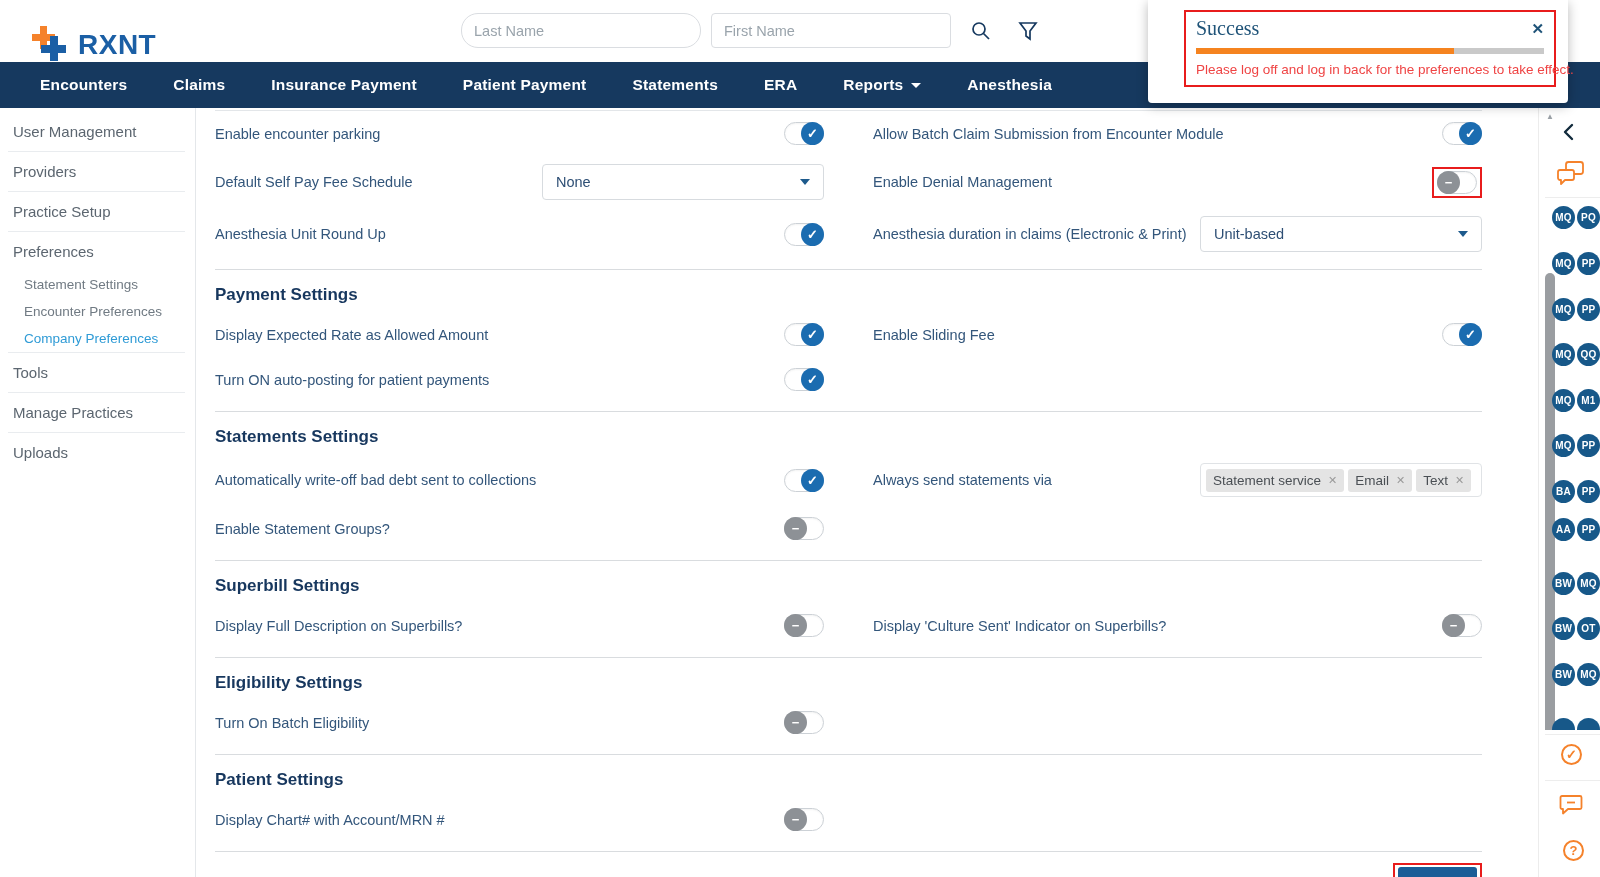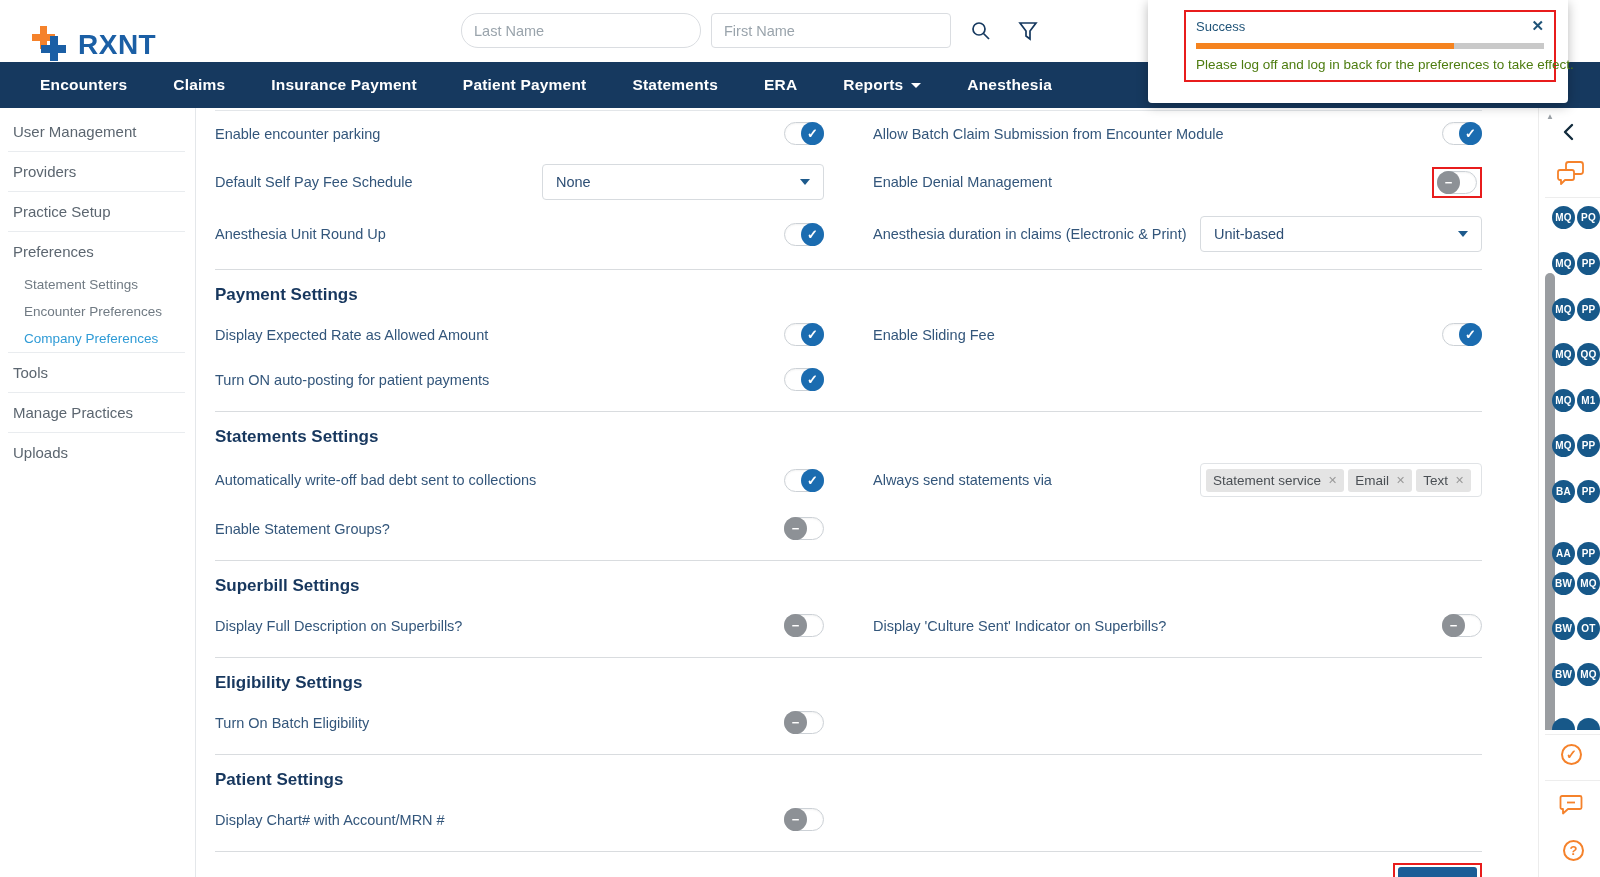--- a/index.html
+++ b/index.html
@@ -82,25 +82,25 @@
   
   .save-row { display:flex; justify-content:flex-end; width:1267px; margin-top:11px; }
   .save-btn { display:flex; align-items:center; gap:7px; background:#1a5d97; color:#fff; border:none; border-radius:3px;
     height:30px; padding:0 13px; font-size:14.5px; font-family:inherit; cursor:pointer; }
 
   
   .toast { position:absolute; left:1148px; top:0; width:420px; height:103px; background:#fff; z-index:50;
     border-radius:0 0 4px 4px; box-shadow:0 3px 12px rgba(0,0,0,.28); }
   .toast-inner { margin:10px 12px 10px 36px; border:2px solid #e81c1c; padding:5px 10px 8px; }
   .toast-head { display:flex; justify-content:space-between; align-items:center; }
-  .toast-title { font-size:13px; color:#1f5378; }
+  .toast-title { font-size:20px; color:#1f5378;font-family:Liberation Serif, serif; }
   .toast-close { font-size:15px; color:#1f5378; font-weight:700; cursor:pointer; font-style:normal; }
   .toast-bar { height:6px; background:#c9c9c9; margin-top:8px; }
   .toast-fill { height:6px; background:#f5831f; width:0; }
-  .toast-msg { font-size:13.5px; color:#4d7c0f; margin-top:8px; white-space:nowrap; }
+  .toast-msg { font-size:13.5px; color:#ef4444; margin-top:8px; white-space:nowrap; }
 
   
   .rail { position:absolute; right:0; top:0; width:62px; height:769px; background:#fff; border-left:1px solid #ececec; }
   .rail-scroll-arrow { position:absolute; left:3px; top:4px; width:16px; text-align:center; font-size:8px; color:#9aa0a6; }
   .rail-thumb { position:absolute; left:6px; top:165px; width:10px; height:578px; background:#9a9da1; border-radius:5px; }
   .rail-chevron { position:absolute; left:22px; top:14px; cursor:pointer; }
   .rail-chat { position:absolute; left:18px; top:52px; cursor:pointer; }
   .rail-div { position:absolute; left:6px; right:0; border-top:1px solid #ededed; }
   .av-list { position:absolute; left:13px; top:0; width:50px; z-index:1; }
   .av-pair { position:absolute; display:flex; gap:2px; }
@@ -414,21 +414,21 @@
           <span class="avatar">M1</span>
         </div>
       <div class="av-pair" style="top:326px">
           <span class="avatar">MQ</span>
           <span class="avatar">PP</span>
         </div>
       <div class="av-pair" style="top:372px">
           <span class="avatar">BA</span>
           <span class="avatar">PP</span>
         </div>
-      <div class="av-pair" style="top:434px">
+      <div class="av-pair" style="top:410px">
           <span class="avatar">AA</span>
           <span class="avatar">PP</span>
         </div>
       <div class="av-pair" style="top:464px">
           <span class="avatar">BW</span>
           <span class="avatar">MQ</span>
         </div>
       <div class="av-pair" style="top:509px">
           <span class="avatar">BW</span>
           <span class="avatar">OT</span>

